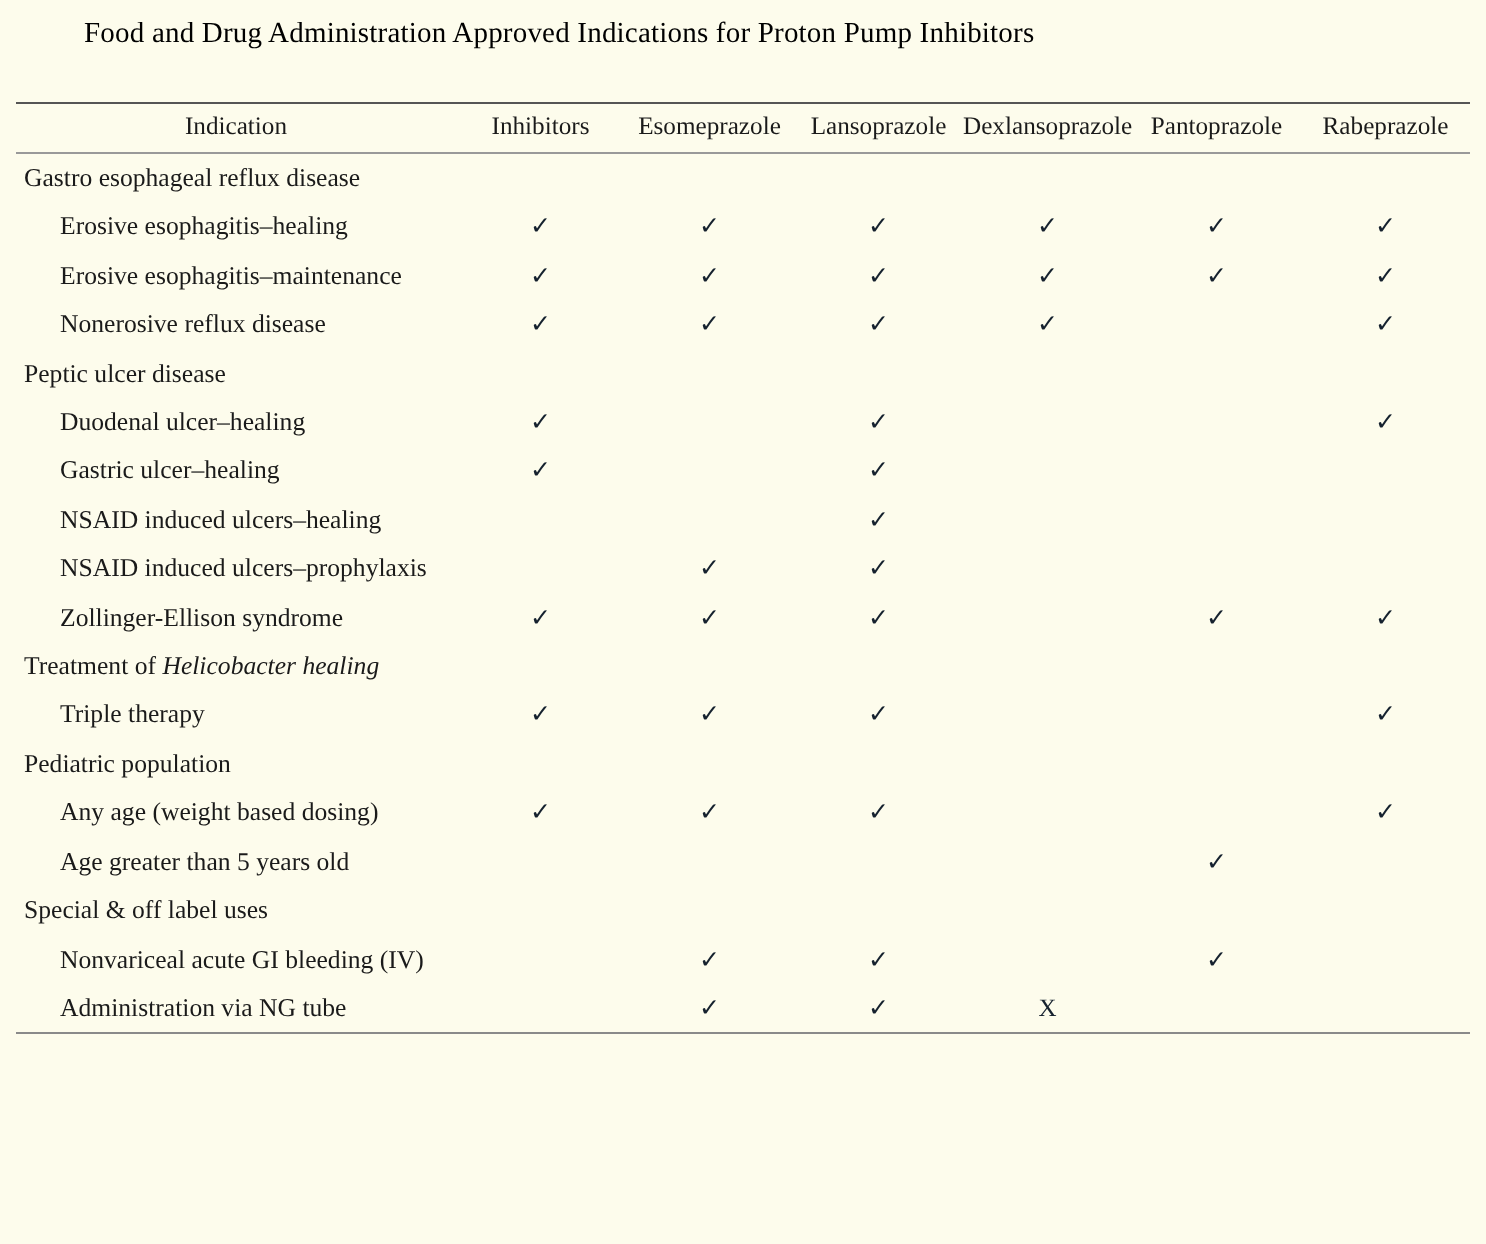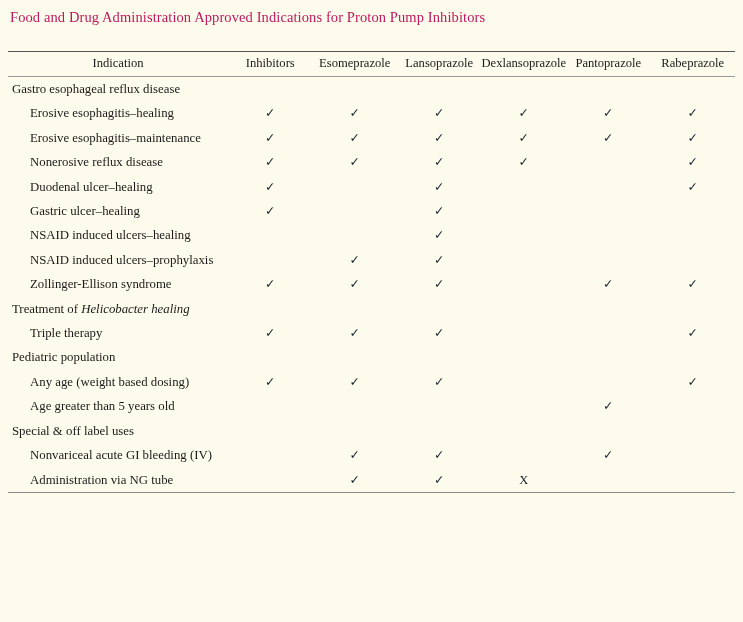--- a/index.html
+++ b/index.html
@@ -20,22 +20,23 @@
     height: 622px;
     box-sizing: border-box;
     padding: 0;
     background: #fdfcec;
     position: relative;
   }
   .title {
     font-size: 14.5px;
     line-height: 18px;
     padding: 8px 10px 0 10px;
-    color: #be185d;
+    color: #000000;
     letter-spacing: 0.1px;
+    margin-left: 32px;
   }
   .table-wrap {
     margin-top: 25px;
     padding: 0 8px;
   }
   table.ppi {
     width: 727px;
     border-collapse: collapse;
     table-layout: fixed;
     font-size: 12.8px;
@@ -161,20 +162,29 @@
           </tr>
           <tr class="item">
             <td class="label">Nonerosive reflux disease</td>
             <td><span class="mark">✓</span></td>
             <td><span class="mark">✓</span></td>
             <td><span class="mark">✓</span></td>
             <td><span class="mark">✓</span></td>
             <td></td>
             <td><span class="mark">✓</span></td>
           </tr>
+          <tr class="category">
+            <td class="label">Peptic ulcer disease</td>
+            <td></td>
+            <td></td>
+            <td></td>
+            <td></td>
+            <td></td>
+            <td></td>
+          </tr>
           <tr class="item">
             <td class="label">Duodenal ulcer–healing</td>
             <td><span class="mark">✓</span></td>
             <td></td>
             <td><span class="mark">✓</span></td>
             <td></td>
             <td></td>
             <td><span class="mark">✓</span></td>
           </tr>
           <tr class="item">

